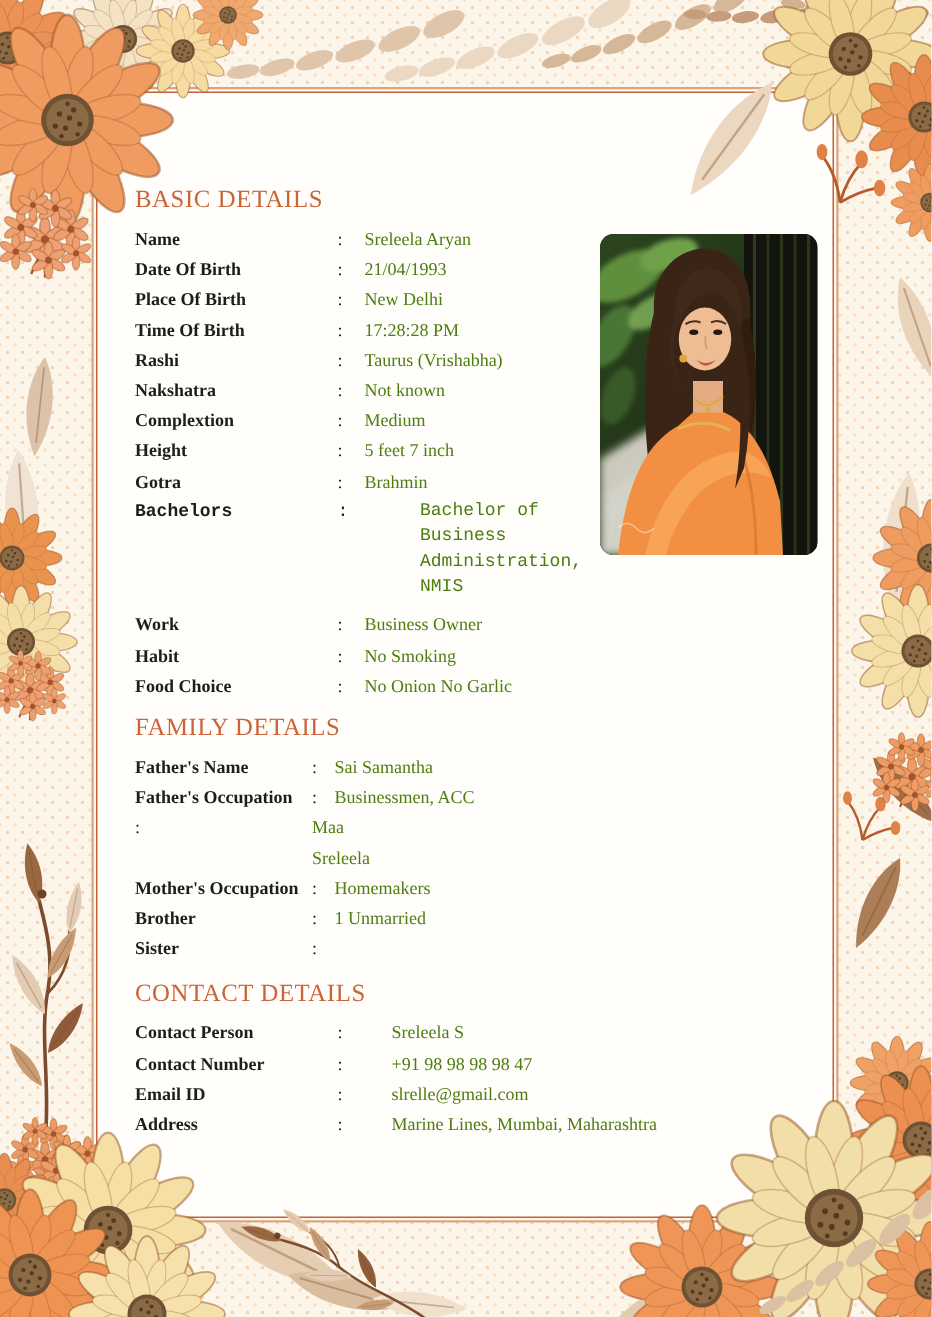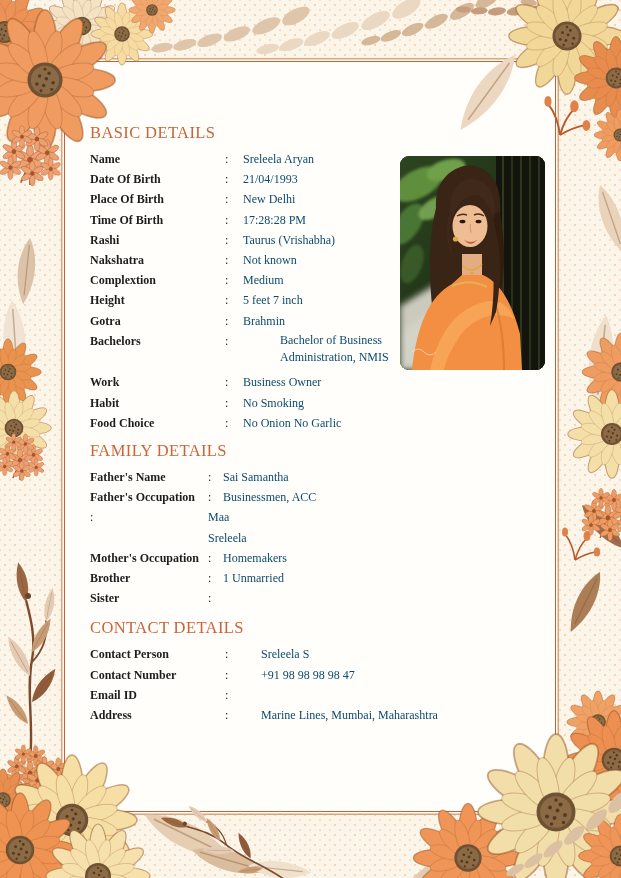--- a/index.html
+++ b/index.html
@@ -26,22 +26,22 @@
   }
   .sec-family{margin-top:9px;}
   .sec-contact{margin-top:11px;}
   .rows{display:block;}
   .row{display:grid;font-size:12px;line-height:20.2px;}
   .sec-basic .row{grid-template-columns:135px 18px 177px;}
   .sec-family .row{grid-template-columns:118px 15px 1fr;}
   .sec-contact .row{grid-template-columns:123px 24px 1fr;gap:12px;}
   .lbl{font-weight:bold;color:#1D1D1D;}
   .colon{color:#1D1D1D;}
-  .val{color:#0c4a6e;}
-  .row.wrap{margin-bottom:6px;}
+  .val{color:#4d7c0f;}
+  .row.wrap{margin-bottom:6px;font-family:Liberation Mono, monospace;}
   .row.wrap .val{line-height:17px;padding-top:1.6px;margin-left:37px;}
   .photo{
     position:absolute;left:400px;top:156px;width:145px;height:214px;
     border-radius:9px;overflow:hidden;z-index:4;background:#24361b;
   }
   .photo svg{display:block;}
   .florals{position:absolute;left:0;top:0;z-index:5;pointer-events:none;}
 </style>
 </head>
 <body>
@@ -164,20 +164,21 @@
           <span class="val">Sreleela S</span>
         </div>
       <div class="row">
           <span class="lbl">Contact Number</span>
           <span class="colon">:</span>
           <span class="val">+91 98 98 98 98 47</span>
         </div>
       <div class="row">
           <span class="lbl">Email ID</span>
           <span class="colon">:</span>
+          <span class="val">slrelle@gmail.com</span>
         </div>
       <div class="row">
           <span class="lbl">Address</span>
           <span class="colon">:</span>
           <span class="val">Marine Lines, Mumbai, Maharashtra</span>
         </div>
     </div>
   </div>
 
 </div>

